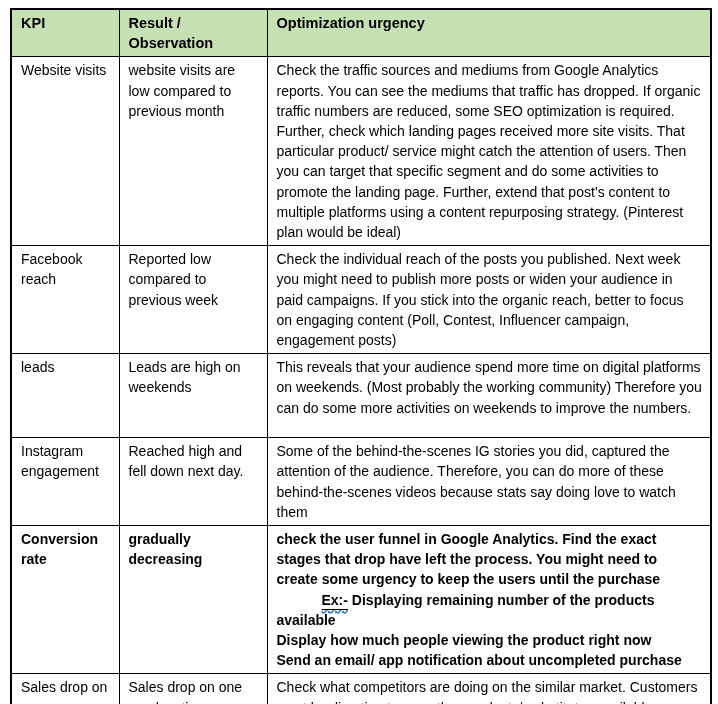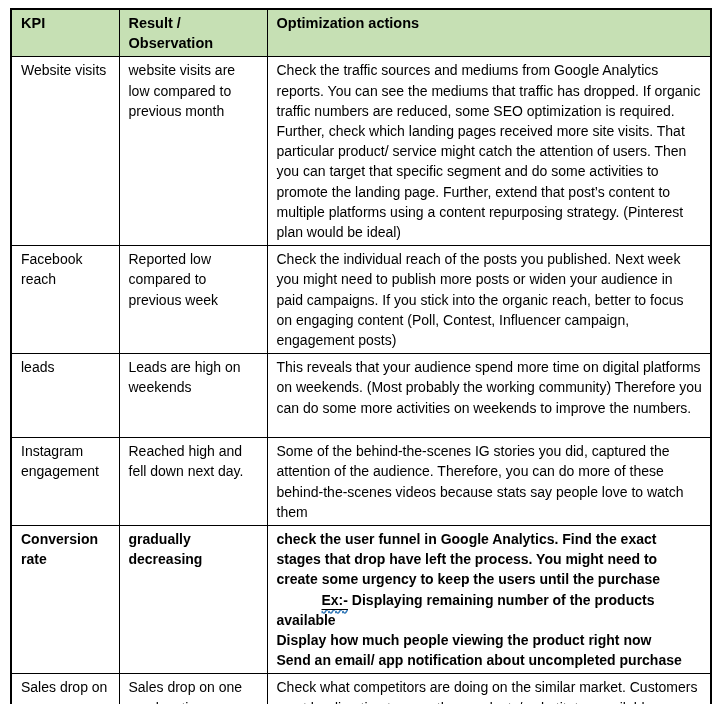--- a/index.html
+++ b/index.html
@@ -53,21 +53,21 @@
 </style>
 </head>
 <body>
 
 <div class="page">
   <table class="kpi-table">
     <thead>
       <tr class="r-header">
         <th class="col-kpi" style="background-color: rgb(198, 224, 180);">KPI</th>
         <th class="col-result" style="background-color: rgb(198, 224, 180);">Result / Observation</th>
-        <th class="col-actions" style="background-color: rgb(198, 224, 180);">Optimization actions</th>
+        <th class="col-actions" style="background-color: rgb(198, 224, 180);">Optimization urgency</th>
       </tr>
     </thead>
     <tbody>
       <tr class="r-0">
         <td>Website visits</td>
         <td>website visits are low compared to previous month</td>
         <td>Check the traffic sources and mediums from Google Analytics reports. You can see the mediums that traffic has dropped. If organic traffic numbers are reduced, some SEO optimization is required. Further, check which landing pages received more site visits. That particular product/ service might catch the attention of users. Then you can target that specific segment and do some activities to promote the landing page. Further, extend that post’s content to multiple platforms using a content repurposing strategy. (Pinterest plan would be ideal)</td>
       </tr>
       <tr class="r-1">
         <td>Facebook reach</td>
@@ -75,21 +75,21 @@
         <td>Check the individual reach of the posts you published. Next week you might need to publish more posts or widen your audience in paid campaigns. If you stick into the organic reach, better to focus on engaging content (Poll, Contest, Influencer campaign, engagement posts)</td>
       </tr>
       <tr class="r-2">
         <td>leads</td>
         <td>Leads are high on weekends</td>
         <td>This reveals that your audience spend more time on digital platforms on weekends. (Most probably the working community) Therefore you can do some more activities on weekends to improve the numbers.</td>
       </tr>
       <tr class="r-3">
         <td>Instagram engagement</td>
         <td>Reached high and fell down next day.</td>
-        <td>Some of the behind-the-scenes IG stories you did, captured the attention of the audience. Therefore, you can do more of these behind-the-scenes videos because stats say people love to watch them</td>
+        <td>Some of the behind-the-scenes IG stories you did, captured the attention of the audience. Therefore, you can do more of these behind-the-scenes videos because stats say doing love to watch them</td>
       </tr>
       <tr class="r-4">
         <td>Conversion rate</td>
         <td>gradually decreasing</td>
         <td>
           <div class="para">check the user funnel in Google Analytics. Find the exact stages that drop have left the process. You might need to create some urgency to keep the users until the purchase</div>
           <div class="para"><span class="ex-outer" style="text-decoration-color: rgb(46, 117, 182); margin-left: 45px;"><span class="ex-inner">Ex:-</span></span> <span>Displaying remaining number of the products available</span></div>
           <div class="para">Display how much people viewing the product right now</div>
           <div class="para">Send an email/ app notification about uncompleted purchase</div>
         </td>

